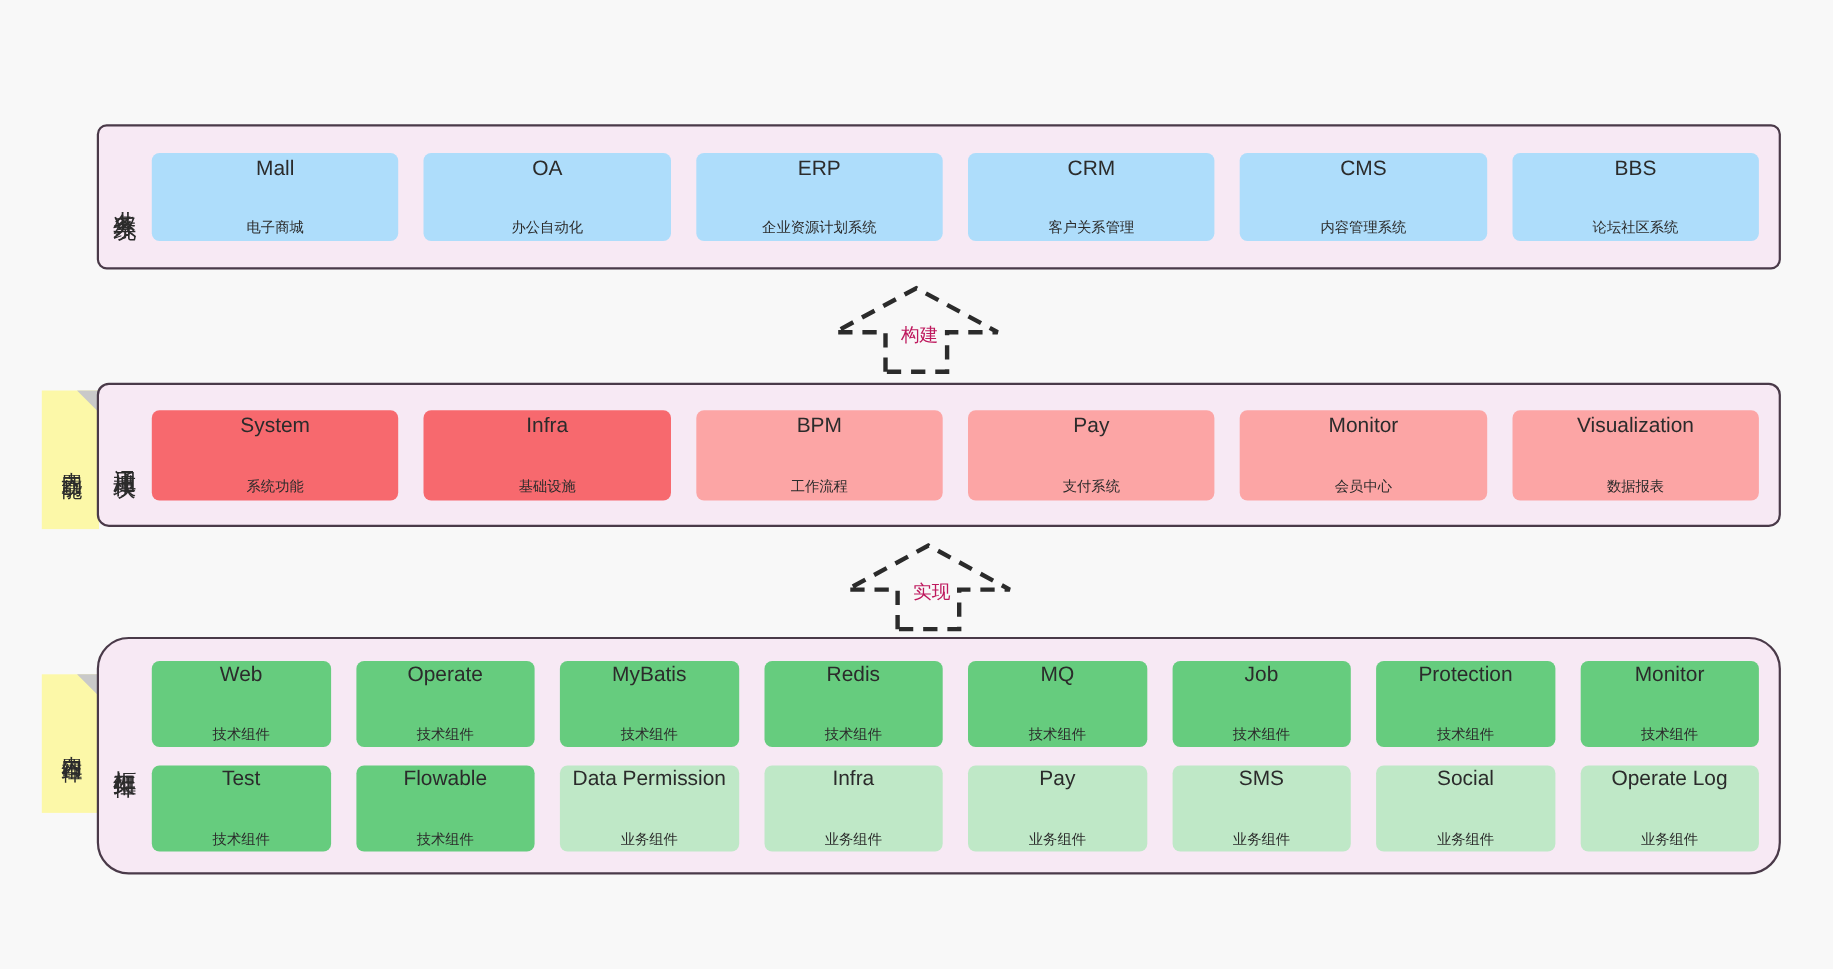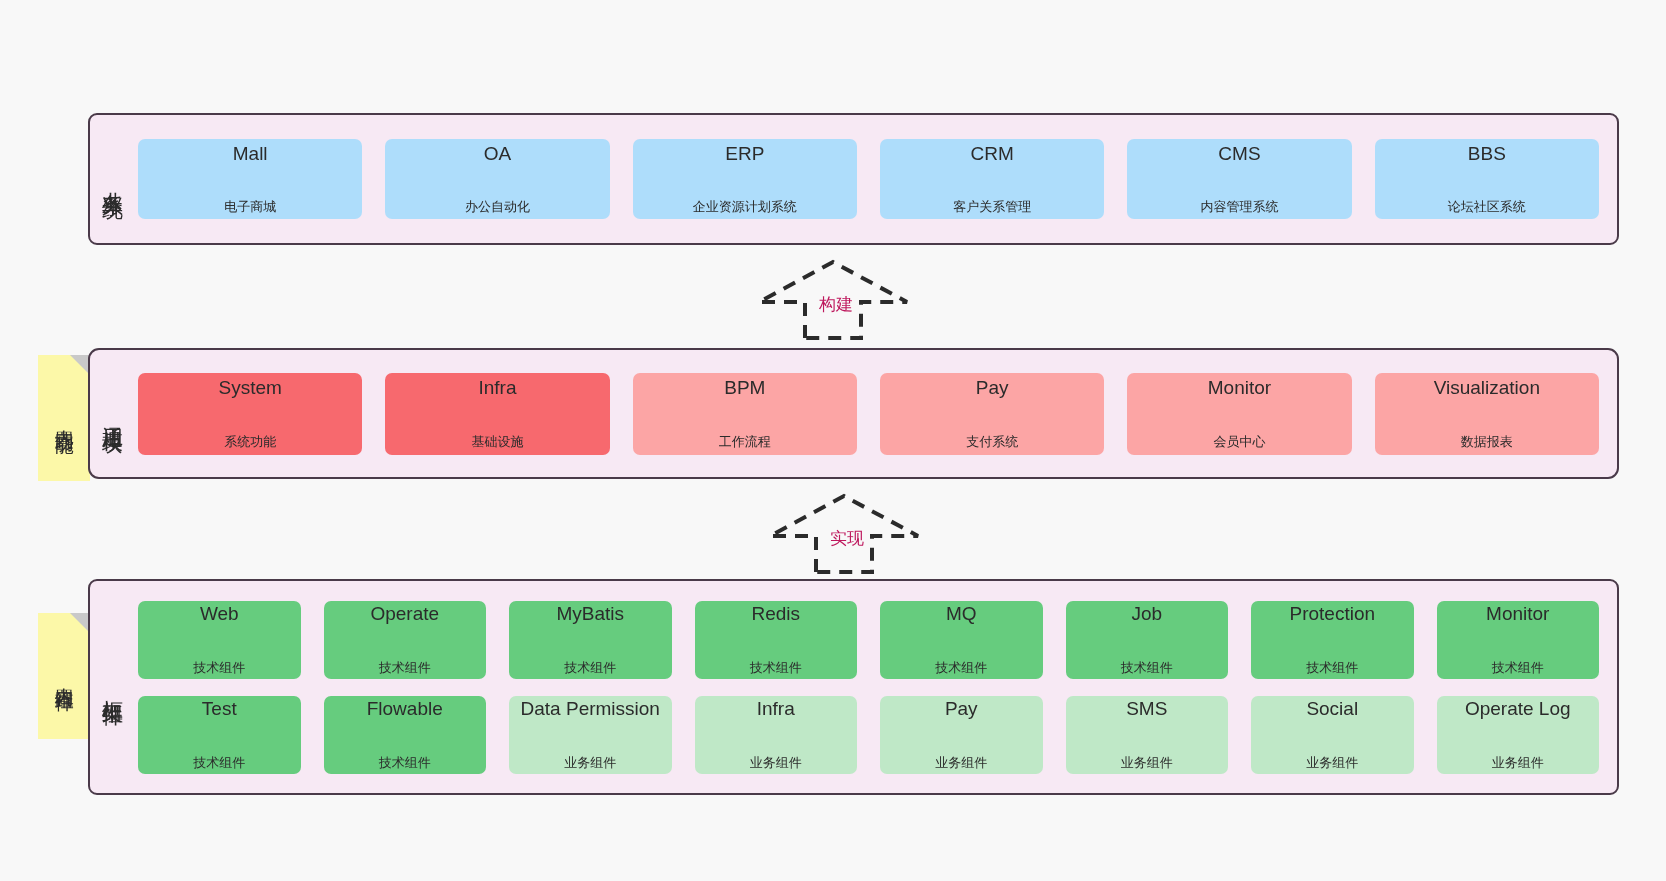--- a/index.html
+++ b/index.html
@@ -69,21 +69,21 @@
   #layer-business .cell { height: 80px; background: #aeddfb; }
 
   
   #layer-common { left: 88px; top: 348px; width: 1531px; height: 131px; border-radius: 11px; }
   #layer-common .layer-body { gap: 0; }
   #layer-common .cell { height: 82px; }
   .c-red  { background: #f7696e; }
   .c-pink { background: #fca5a5; }
 
   
-  #layer-framework { left: 88px; top: 579px; width: 1531px; height: 216px; }
+  #layer-framework { left: 88px; top: 579px; width: 1531px; height: 216px; border-radius: 29px; }
   #layer-framework .cell { height: 78px; }
   .c-green      { background: #66cc7e; }
   .c-lightgreen { background: #bfe8c7; }
 
   
   .note {
     position: absolute;
     background: #fcf8a8;
     width: 52px;
     color: #2b2b2b;

